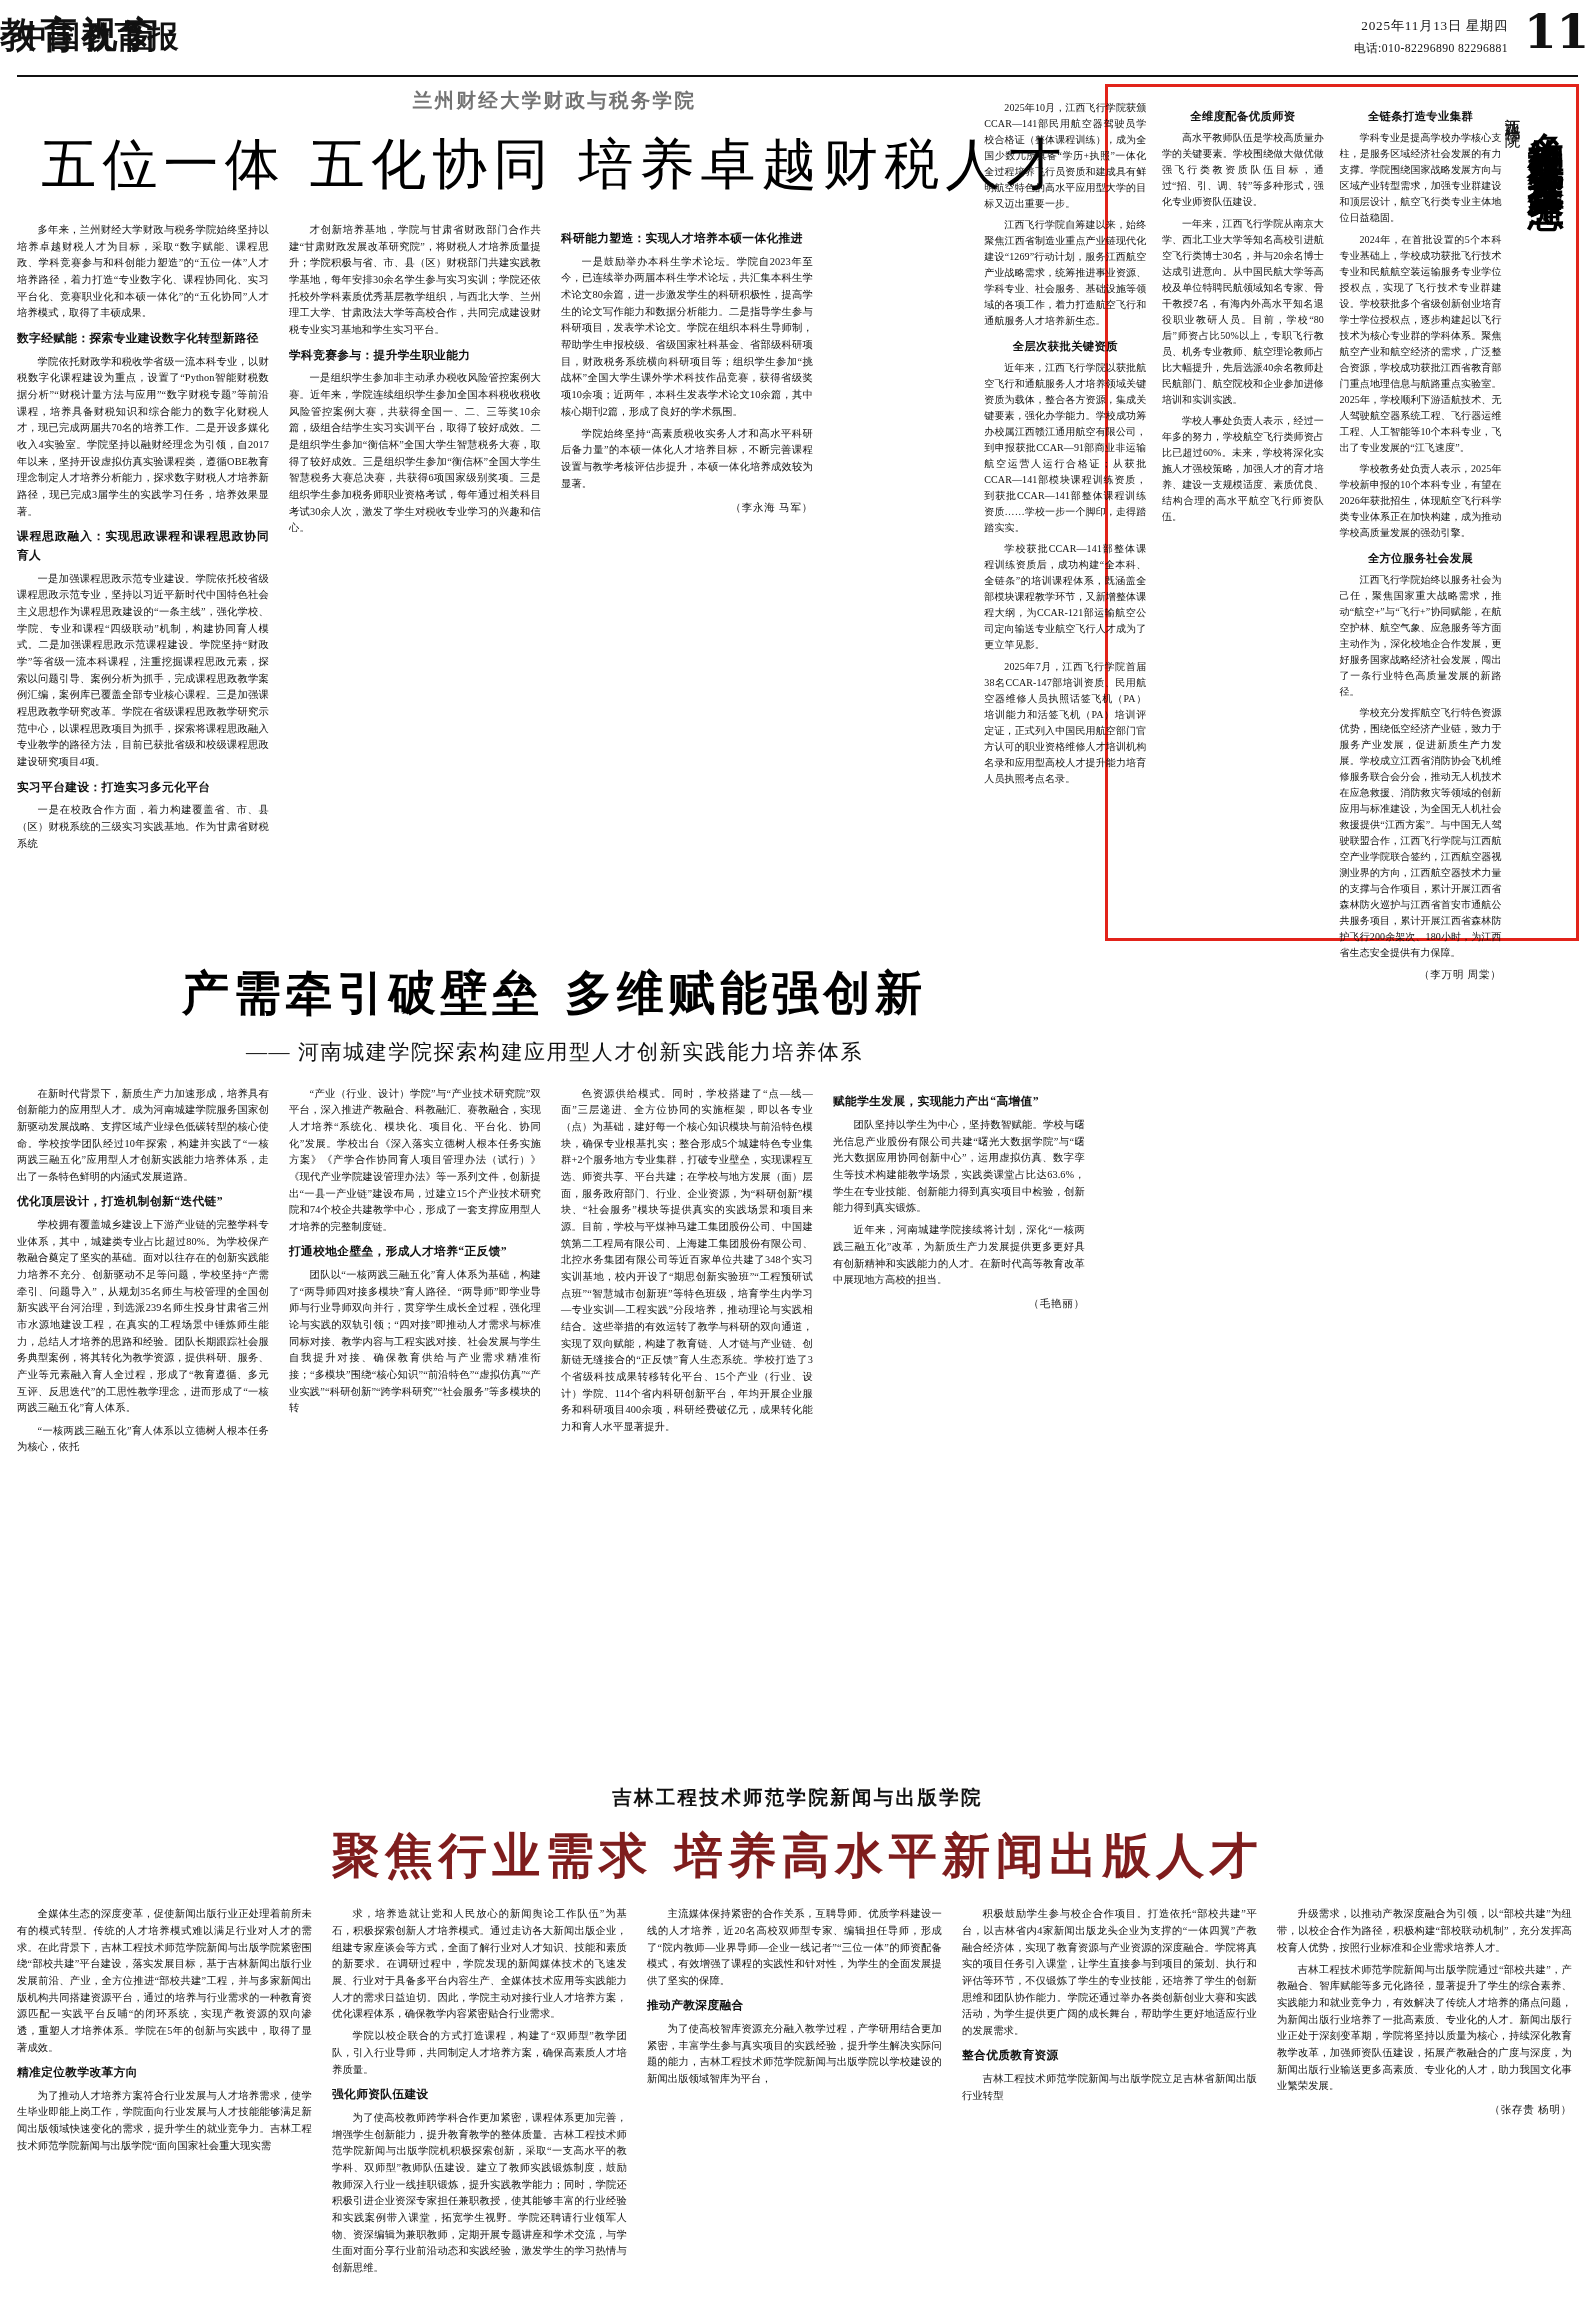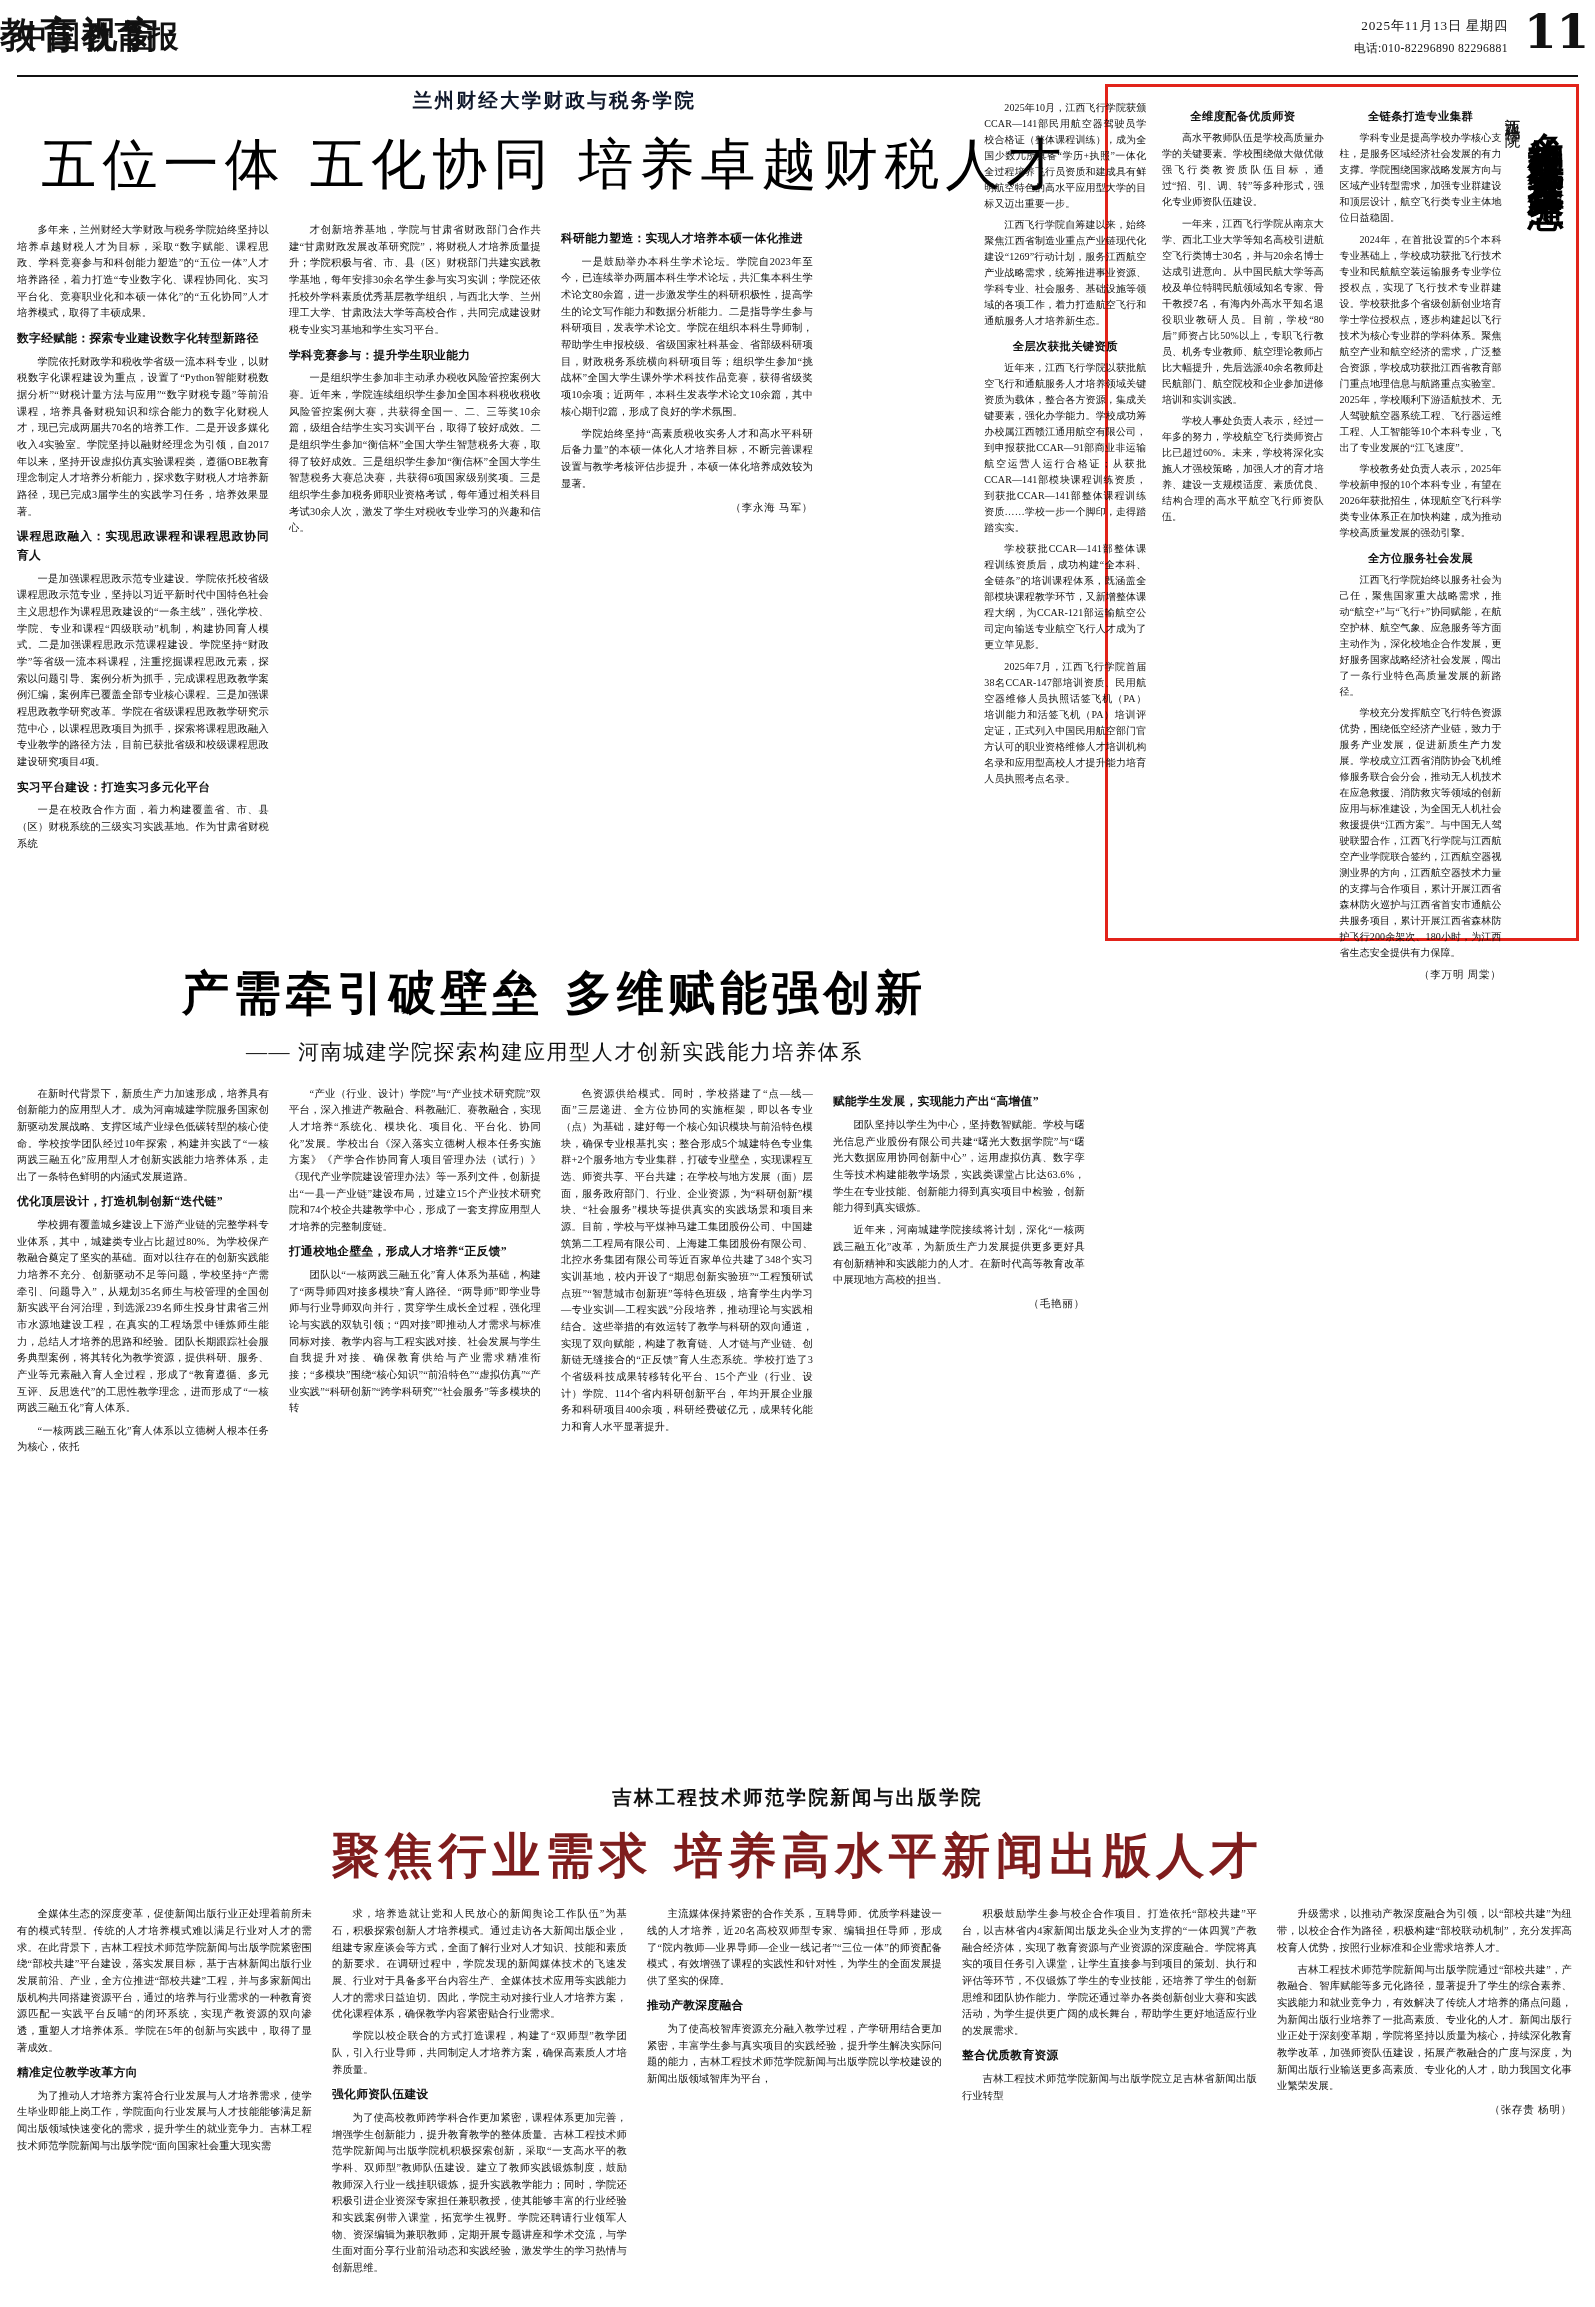--- a/index.html
+++ b/index.html
@@ -61,21 +61,21 @@
     text-indent:0;
     letter-spacing:0.4px;
   }
   .sign{
     text-align:right;font-size:10.5px;margin-top:6.2px;letter-spacing:0.8px;
   }
 
   
   .a1{position:absolute;left:17px;top:84px;width:1075px;}
   .a1 .kicker{
-    text-align:center;font-size:19.5px;font-weight:bold;letter-spacing:2.3px;color:#0f172a;
+    text-align:center;font-size:19.5px;font-weight:bold;letter-spacing:2.3px;color:#737373;
     margin-top:3.1px;
   }
   .a1 .headline{
     text-align:center;
     font-family:"DejaVu Serif", serif;
     font-weight:normal;font-size:55px;letter-spacing:6.2px;
     margin-top:14px;color:#000;
   }
   .a1 .cols{
     display:flex;gap:20px;margin-top:20px;

